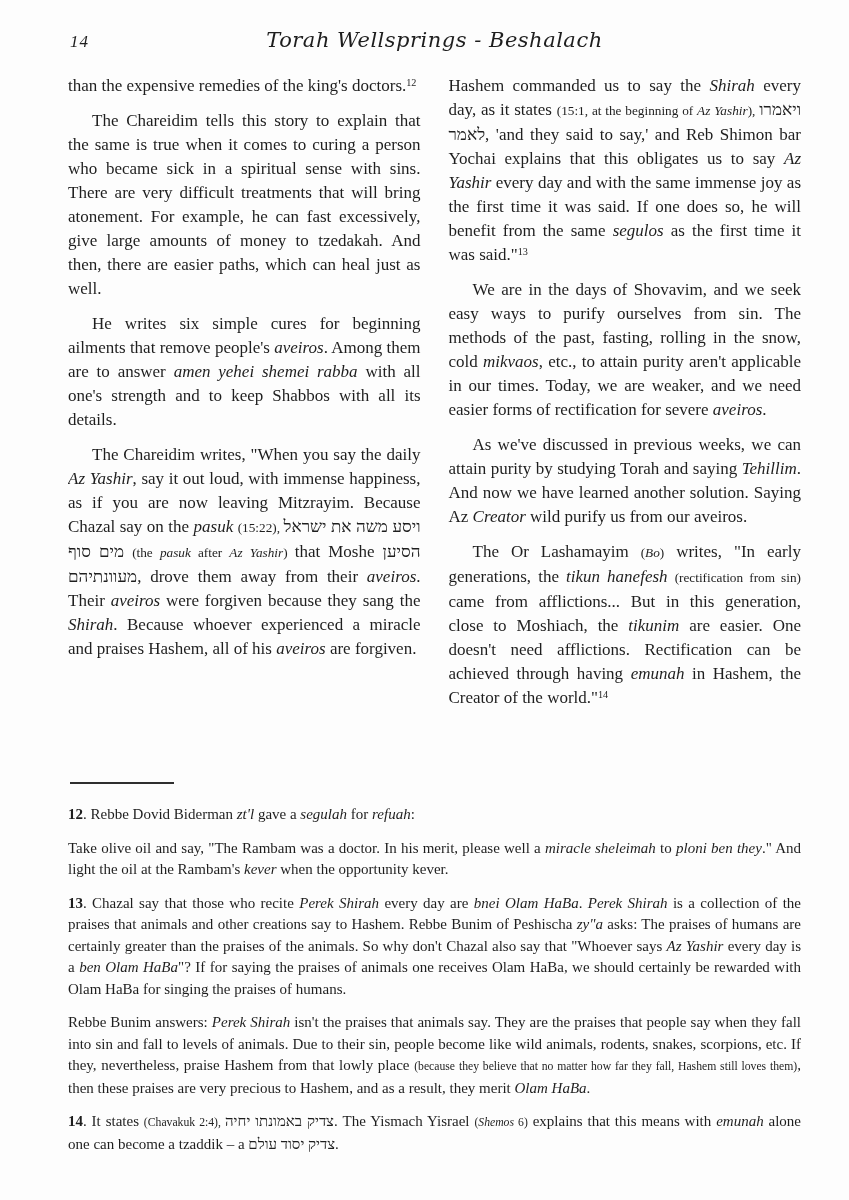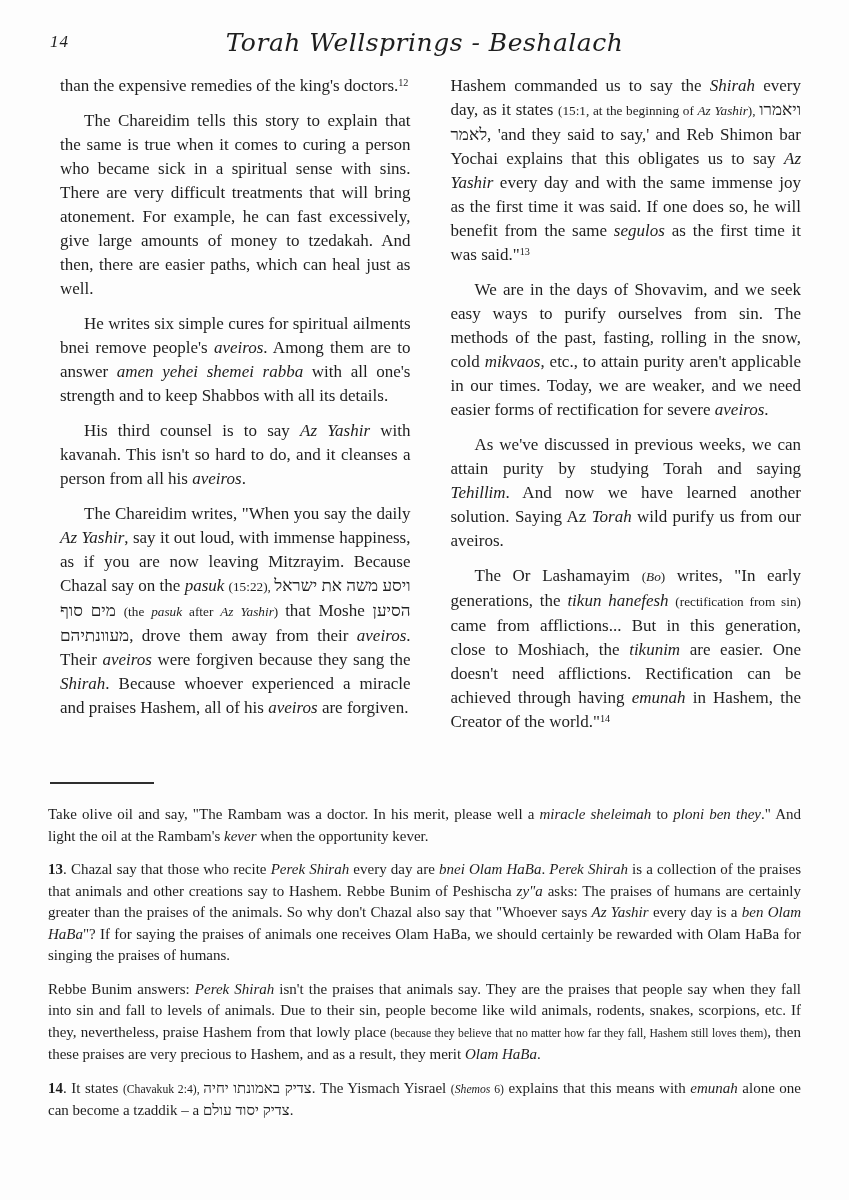--- a/index.html
+++ b/index.html
@@ -4,21 +4,21 @@
 <style>
   html, body {
     margin: 0;
     padding: 0;
     background: #ffffff;
   }
   .page {
     width: 849px;
     height: 1200px;
     box-sizing: border-box;
-    padding: 28px 48px 0 48px;
+    padding: 28px 48px 0 68px;
     background: #fdfdfd;
     color: #1e1e1e;
     font-family: "Liberation Serif", serif;
     overflow: hidden;
     position: relative;
   }
   
   .page-header {
     position: relative;
     height: 30px;
@@ -30,36 +30,36 @@
     top: 4px;
     font-style: italic;
     font-size: 17px;
     letter-spacing: 1px;
   }
   .header-title {
     display: block;
     text-align: center;
     font-family: "DejaVu Serif", serif;
     font-style: italic;
-    font-size: 25px;
+    font-size: 21px;
     letter-spacing: 0.5px;
   }
   
   .columns {
     display: flex;
     gap: 28px;
     height: 702px;
     overflow: hidden;
   }
   .col {
     flex: 1 1 0;
     min-width: 0;
   }
   .para {
-    margin: 0 0 11px 12px;
+    margin: 0 0 11px 0;
     font-size: 17px;
     line-height: 24px;
     text-align: justify;
   }
   .para.indent { text-indent: 24px; }
   
   .fn-rule {
     width: 104px;
     border: 0;
     border-top: 2px solid #2e2e2e;
@@ -91,34 +91,34 @@
 
   <header class="page-header">
     <span class="page-number">14</span>
     <span class="header-title">Torah Wellsprings - Beshalach</span>
   </header>
 
   <main class="columns">
     <section class="col">
       <p class="para"><span>than the expensive remedies of the king's doctors.</span><span class="rs-sup">12</span></p>
       <p class="para indent"><span>The Chareidim tells this story to explain that the same is true when it comes to curing a person who became sick in a spiritual sense with sins. There are very difficult treatments that will bring atonement. For example, he can fast excessively, give large amounts of money to tzedakah. And then, there are easier paths, which can heal just as well.</span></p>
-      <p class="para indent"><span>He writes six simple cures for spiritual ailments bnei remove people's </span><span class="rs-i">aveiros</span><span>. Among them are to answer </span><span class="rs-i">amen yehei shemei rabba</span><span> with all one's strength and to keep Shabbos with all its details.</span></p>
-      <p class="para indent"><span>His third counsel is to say </span><span class="rs-i">Az Yashir</span><span> with kavanah. This isn't so hard to do, and it cleanses a person from all his </span><span class="rs-i">aveiros</span><span>.</span></p>
+      <p class="para indent"><span>He writes six simple cures for beginning ailments that remove people's </span><span class="rs-i">aveiros</span><span>. Among them are to answer </span><span class="rs-i">amen yehei shemei rabba</span><span> with all one's strength and to keep Shabbos with all its details.</span></p>
       <p class="para indent"><span>The Chareidim writes, "When you say the daily </span><span class="rs-i">Az Yashir</span><span>, say it out loud, with immense happiness, as if you are now leaving Mitzrayim. Because Chazal say on the </span><span class="rs-i">pasuk</span><span> </span><span class="rs-sm">(15:22), </span><span class="rs-he">ויסע משה את ישראל מים סוף</span><span> </span><span class="rs-sm">(the </span><span class="rs-smi">pasuk</span><span class="rs-sm"> after </span><span class="rs-smi">Az Yashir</span><span class="rs-sm">) </span><span>that Moshe </span><span class="rs-he">הסיען מעוונתיהם</span><span>, drove them away from their </span><span class="rs-i">aveiros</span><span>. Their </span><span class="rs-i">aveiros</span><span> were forgiven because they sang the </span><span class="rs-i">Shirah</span><span>. Because whoever experienced a miracle and praises Hashem, all of his </span><span class="rs-i">aveiros</span><span> are forgiven.</span></p>
     </section>
     <section class="col">
       <p class="para"><span>Hashem commanded us to say the </span><span class="rs-i">Shirah</span><span> every day, as it states </span><span class="rs-sm">(15:1, at the beginning of </span><span class="rs-smi">Az Yashir</span><span class="rs-sm">), </span><span class="rs-he">ויאמרו לאמר</span><span>, 'and they said to say,' and Reb Shimon bar Yochai explains that this obligates us to say </span><span class="rs-i">Az Yashir</span><span> every day and with the same immense joy as the first time it was said. If one does so, he will benefit from the same </span><span class="rs-i">segulos</span><span> as the first time it was said."</span><span class="rs-sup">13</span></p>
       <p class="para indent"><span>We are in the days of Shovavim, and we seek easy ways to purify ourselves from sin. The methods of the past, fasting, rolling in the snow, cold </span><span class="rs-i">mikvaos</span><span>, etc., to attain purity aren't applicable in our times. Today, we are weaker, and we need easier forms of rectification for severe </span><span class="rs-i">aveiros</span><span>.</span></p>
-      <p class="para indent"><span>As we've discussed in previous weeks, we can attain purity by studying Torah and saying </span><span class="rs-i">Tehillim</span><span>. And now we have learned another solution. Saying Az </span><span class="rs-i">Torah</span><span> wild purify us from our aveiros.</span></p>
+      <p class="para indent"><span>As we've discussed in previous weeks, we can attain purity by studying Torah and saying </span><span class="rs-i">Tehillim</span><span>. And now we have learned another solution. Saying Az </span><span class="rs-i">Creator</span><span> wild purify us from our aveiros.</span></p>
       <p class="para indent"><span>The Or Lashamayim </span><span class="rs-sm">(</span><span class="rs-smi">Bo</span><span class="rs-sm">)</span><span> writes, "In early generations, the </span><span class="rs-i">tikun hanefesh</span><span> </span><span class="rs-sm">(rectification from sin)</span><span> came from afflictions... But in this generation, close to Moshiach, the </span><span class="rs-i">tikunim</span><span> are easier. One doesn't need afflictions. Rectification can be achieved through having </span><span class="rs-i">emunah</span><span> in Hashem, the Creator of the world."</span><span class="rs-sup">14</span></p>
     </section>
   </main>
 
   <hr class="fn-rule">
 
   <footer class="footnotes">
+    <p class="fn-para"><span class="rs-b">12</span><span>. Rebbe Dovid Biderman </span><span class="rs-i">zt'l</span><span> gave a </span><span class="rs-i">segulah</span><span> for </span><span class="rs-i">refuah</span><span>:</span></p>
     <p class="fn-para"><span>Take olive oil and say, "The Rambam was a doctor. In his merit, please well a </span><span class="rs-i">miracle sheleimah</span><span> to </span><span class="rs-i">ploni ben they</span><span>." And light the oil at the Rambam's </span><span class="rs-i">kever</span><span> when the opportunity kever.</span></p>
     <p class="fn-para"><span class="rs-b">13</span><span>. Chazal say that those who recite </span><span class="rs-i">Perek Shirah</span><span> every day are </span><span class="rs-i">bnei Olam HaBa</span><span>. </span><span class="rs-i">Perek Shirah</span><span> is a collection of the praises that animals and other creations say to Hashem. Rebbe Bunim of Peshischa </span><span class="rs-i">zy"a</span><span> asks: The praises of humans are certainly greater than the praises of the animals. So why don't Chazal also say that "Whoever says </span><span class="rs-i">Az Yashir</span><span> every day is a </span><span class="rs-i">ben Olam HaBa</span><span>"? If for saying the praises of animals one receives Olam HaBa, we should certainly be rewarded with Olam HaBa for singing the praises of humans.</span></p>
     <p class="fn-para"><span>Rebbe Bunim answers: </span><span class="rs-i">Perek Shirah</span><span> isn't the praises that animals say. They are the praises that people say when they fall into sin and fall to levels of animals. Due to their sin, people become like wild animals, rodents, snakes, scorpions, etc. If they, nevertheless, praise Hashem from that lowly place </span><span class="rs-sm">(because they believe that no matter how far they fall, Hashem still loves them)</span><span>, then these praises are very precious to Hashem, and as a result, they merit </span><span class="rs-i">Olam HaBa</span><span>.</span></p>
     <p class="fn-para"><span class="rs-b">14</span><span>. It states </span><span class="rs-sm">(Chavakuk 2:4), </span><span class="rs-he">צדיק באמונתו יחיה</span><span>. The Yismach Yisrael </span><span class="rs-sm">(</span><span class="rs-smi">Shemos</span><span class="rs-sm"> 6)</span><span> explains that this means with </span><span class="rs-i">emunah</span><span> alone one can become a tzaddik – a </span><span class="rs-he">צדיק יסוד עולם</span><span>.</span></p>
   </footer>
 
 </div>
 
 </body></html>

